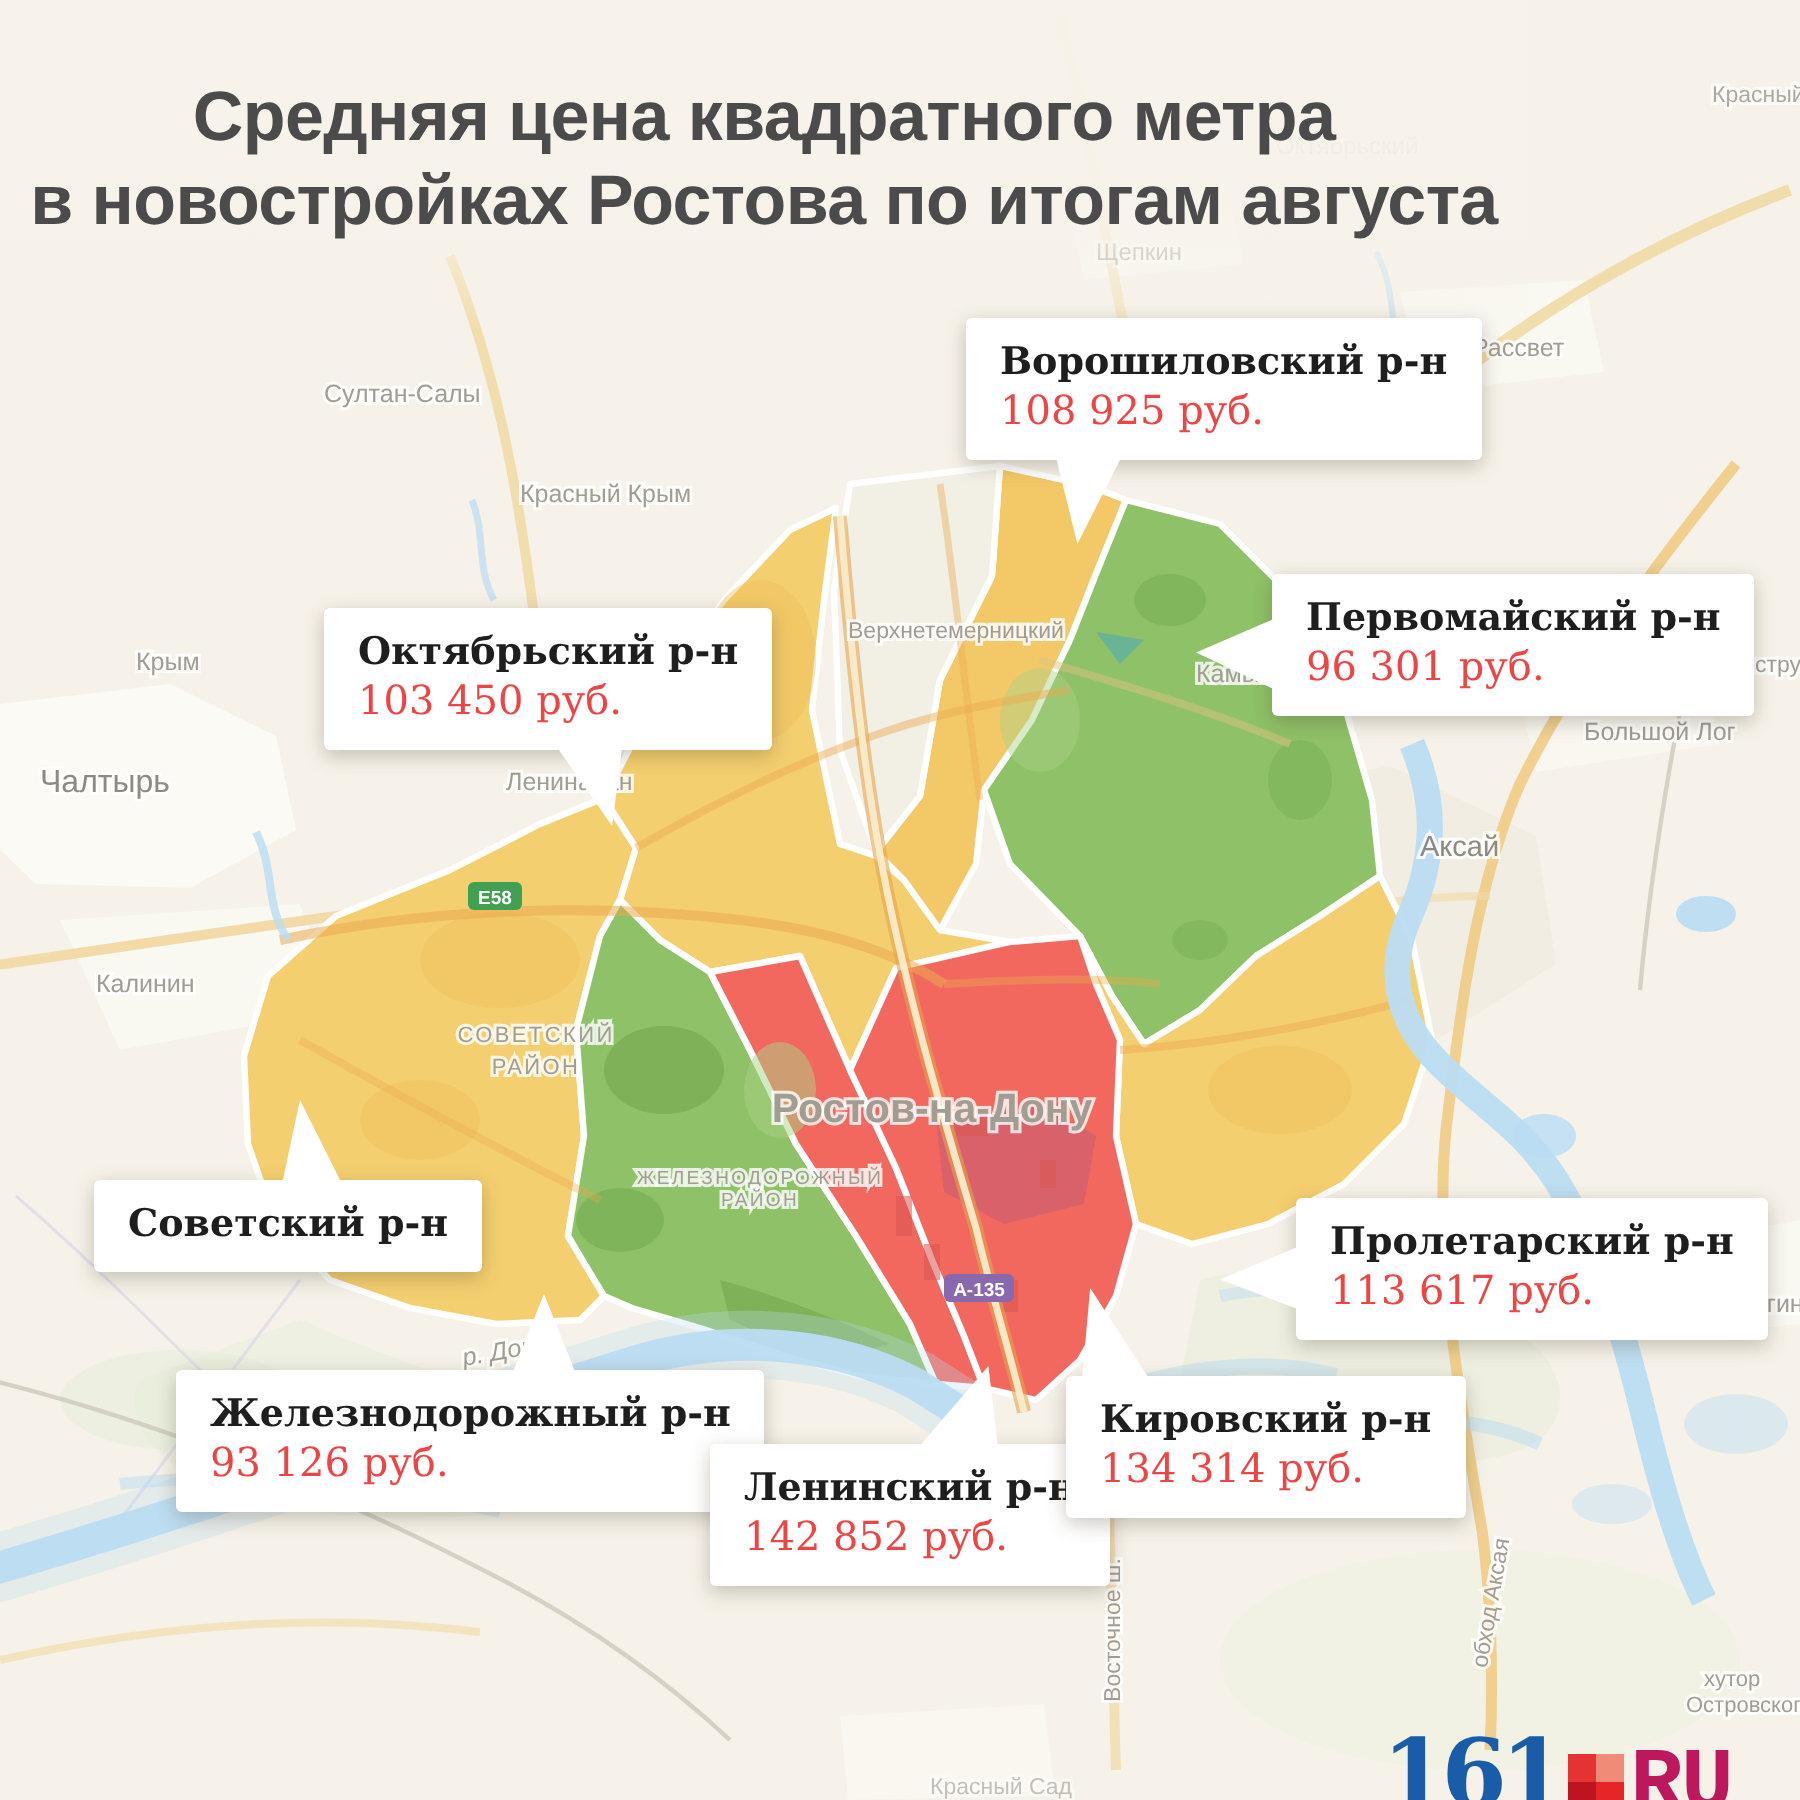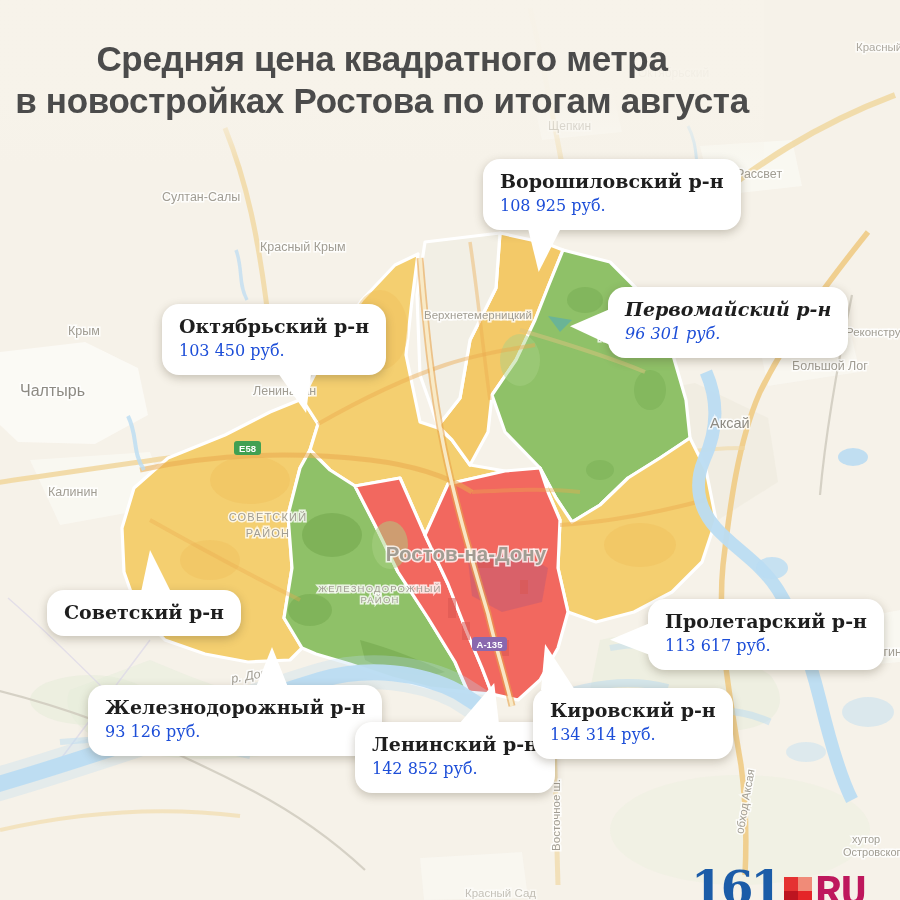--- a/index.html
+++ b/index.html
@@ -14,28 +14,28 @@
   .mlbl.area{letter-spacing:1.2px;}
   .badge-t{font-family:"Liberation Sans",sans-serif;font-weight:bold;fill:#fff;stroke:none;}
 
   
   .title-overlay{position:absolute;left:0;top:0;width:764px;height:165px;
      background:linear-gradient(180deg,rgba(247,243,234,.95) 0%,rgba(247,243,234,.92) 62%,rgba(247,243,234,0) 100%);
      text-align:center;padding-top:38px;box-sizing:border-box;}
   .title-line{font-size:35px;line-height:42px;font-weight:bold;color:#4b4b4b;letter-spacing:-.3px;}
 
   
-  .callout{position:absolute;background:#fff;border-radius:17px;padding:10px 17px 12px 17px;
+  .callout{position:absolute;background:#fff;border-radius:3px;padding:10px 17px 12px 17px;
      box-shadow:0 3px 10px rgba(70,58,35,.28);white-space:nowrap;z-index:5;
      font-family:"DejaVu Serif","Liberation Serif",serif;}
   .callout .name{font-size:19px;line-height:24px;font-weight:bold;color:#1e1e1e;}
-  .callout .price{font-size:16px;line-height:25px;color:#1d4ed8;}
+  .callout .price{font-size:20px;line-height:25px;color:#ef4444;}
   .pointer{position:absolute;background:#fff;}
   .c1{left:483px;top:159px;}  .c1 .pointer{left:42px;top:calc(100% - 2px);width:36px;height:44px;clip-path:polygon(8% 0,100% 0,38% 100%);}
-  .c2{left:608px;top:287px;font-style:italic;}  .c2 .pointer{left:-38px;top:22px;width:40px;height:36px;clip-path:polygon(100% 0,100% 100%,0 48%);}
+  .c2{left:636px;top:287px;}  .c2 .pointer{left:-38px;top:22px;width:40px;height:36px;clip-path:polygon(100% 0,100% 100%,0 48%);}
   .c3{left:162px;top:304px;}  .c3 .pointer{left:116px;top:calc(100% - 2px);width:36px;height:40px;clip-path:polygon(0 0,92% 0,78% 100%);}
   .c4{left:47px;top:590px;}   .c4 .pointer{left:94px;bottom:calc(100% - 2px);width:30px;height:42px;clip-path:polygon(30% 0,100% 100%,0 100%);}
   .c5{left:88px;top:685px;}   .c5 .pointer{left:168px;bottom:calc(100% - 2px);width:32px;height:40px;clip-path:polygon(50% 0,100% 100%,0 100%);}
   .c6{left:355px;top:722px;}  .c6 .pointer{left:104px;bottom:calc(100% - 2px);width:40px;height:41px;clip-path:polygon(88% 0,100% 100%,0 100%);}
   .c7{left:533px;top:688px;}  .c7 .pointer{left:8px;bottom:calc(100% - 2px);width:34px;height:46px;clip-path:polygon(12% 0,100% 100%,0 100%);}
   .c8{left:648px;top:551px;margin-top:48px;}  .c8 .pointer{left:-38px;top:24px;width:40px;height:32px;clip-path:polygon(100% 0,100% 100%,0 52%);}
 
   
   .footer{position:absolute;left:48px;top:840px;font-family:"DejaVu Serif","Liberation Serif",serif;
           font-size:20px;color:#a3a098;z-index:4;}

